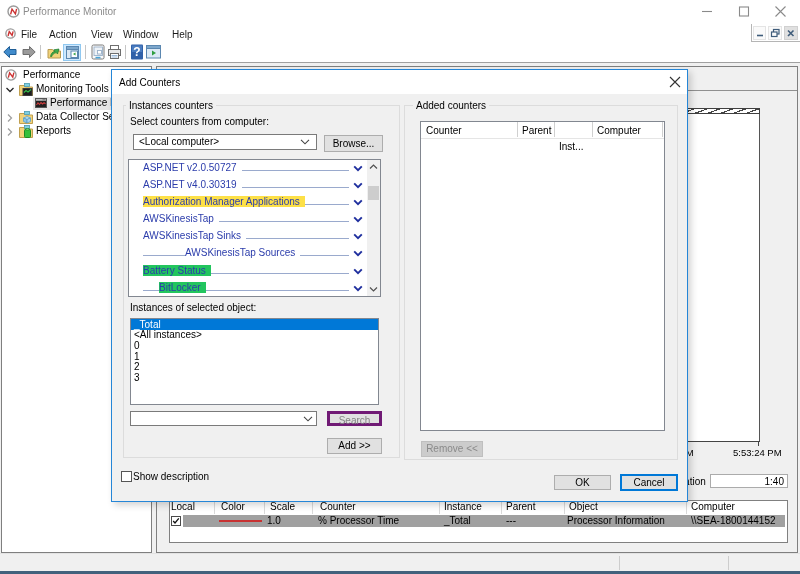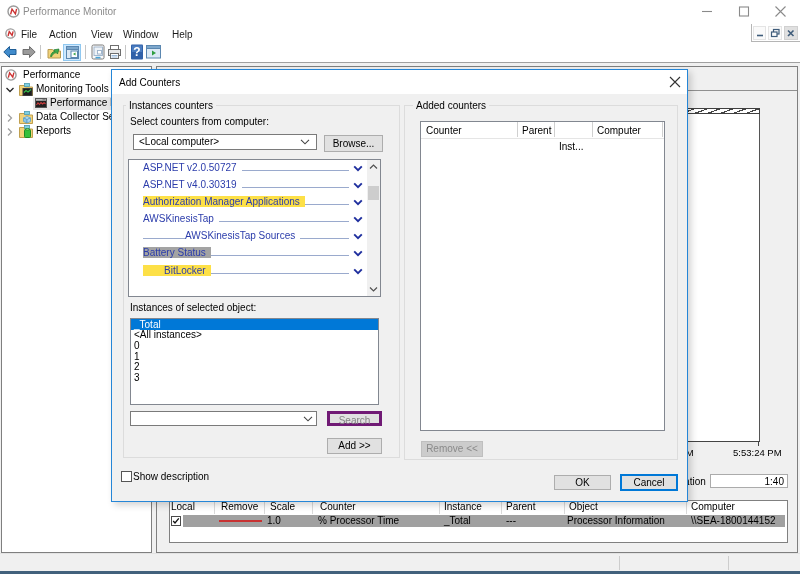--- a/index.html
+++ b/index.html
@@ -157,21 +157,21 @@
   <div class="lbl" style="left:645px;top:446px;font-size:9.5px;">5:53:04 PM</div>
   <div class="lbl" style="left:733px;top:446px;font-size:9.5px;">5:53:24 PM</div>
 
   <div class="lbl" style="left:668px;top:475px;">Duration</div>
   <div class="abs" style="left:710px;top:474px;width:78px;height:14px;background:#ffffff;border:1px solid #ababab;"></div>
   <div class="lbl" style="left:710px;top:475px;width:74px;text-align:right;">1:40</div>
 
   <div class="abs" style="left:169px;top:500px;width:619px;height:43px;background:#ffffff;border:1px solid #808080;"></div>
   <div class="abs" style="left:170px;top:500px;width:617px;height:13px;font-size:10px;line-height:12px;">
     <span class="lbl" style="left:1px;top:0;">Local</span>
-    <span class="lbl" style="left:51px;top:0;">Remove</span>
+    <span class="lbl" style="left:51px;top:0;">Color</span>
     <span class="lbl" style="left:100px;top:0;">Scale</span>
     <span class="lbl" style="left:150px;top:0;">Counter</span>
     <span class="lbl" style="left:274px;top:0;">Instance</span>
     <span class="lbl" style="left:336px;top:0;">Parent</span>
     <span class="lbl" style="left:399px;top:0;">Object</span>
     <span class="lbl" style="left:521px;top:0;">Computer</span>
   </div>
   <div class="abs" style="left:214px;top:501px;width:1px;height:13px;background:#dadada;"></div>
   <div class="abs" style="left:264px;top:501px;width:1px;height:13px;background:#dadada;"></div>
   <div class="abs" style="left:312px;top:501px;width:1px;height:13px;background:#dadada;"></div>
@@ -243,35 +243,42 @@
         </svg>
       </div>
     <div style="position:relative;height:17.2px;">
         <span style="position:absolute;left:14px;top:1.5px;color:#2b3cab;background:#fff;z-index:2;padding-right:5px;">AWSKinesisTap</span>
         <span style="position:absolute;left:14px;right:17px;top:9.5px;border-top:1px solid #9aaacd;"></span>
         <svg style="position:absolute;right:3px;top:4.5px;" width="10" height="8" viewBox="0 0 10 8">
           <path d="M1.2 1.4 L5 5.2 L8.8 1.4" fill="none" stroke="#1f2f9e" stroke-width="1.9"></path>
         </svg>
       </div>
     <div style="position:relative;height:17.2px;">
+        <span style="position:absolute;left:14px;top:1.5px;color:#2b3cab;background:#fff;z-index:2;padding-right:5px;">AWSKinesisTap Sinks</span>
+        <span style="position:absolute;left:14px;right:17px;top:9.5px;border-top:1px solid #9aaacd;"></span>
+        <svg style="position:absolute;right:3px;top:4.5px;" width="10" height="8" viewBox="0 0 10 8">
+          <path d="M1.2 1.4 L5 5.2 L8.8 1.4" fill="none" stroke="#1f2f9e" stroke-width="1.9"></path>
+        </svg>
+      </div>
+    <div style="position:relative;height:17.2px;">
         <span style="position:absolute;left:14px;top:1.5px;color:#2b3cab;background:#fff;z-index:2;padding-right:5px;margin-left:42px;">AWSKinesisTap Sources</span>
         <span style="position:absolute;left:14px;right:17px;top:9.5px;border-top:1px solid #9aaacd;"></span>
         <svg style="position:absolute;right:3px;top:4.5px;" width="10" height="8" viewBox="0 0 10 8">
           <path d="M1.2 1.4 L5 5.2 L8.8 1.4" fill="none" stroke="#1f2f9e" stroke-width="1.9"></path>
         </svg>
       </div>
     <div style="position:relative;height:17.2px;">
-        <span style="position:absolute;left:14px;top:1.5px;color:#2b3cab;background:#a3a3a3;z-index:2;padding-right:5px;">Battery Status</span>
-        <span style="position:absolute;left:14px;right:17px;top:9.5px;border-top:1px solid #9aaacd;"></span>
-        <svg style="position:absolute;right:3px;top:4.5px;" width="10" height="8" viewBox="0 0 10 8">
-          <path d="M1.2 1.4 L5 5.2 L8.8 1.4" fill="none" stroke="#1f2f9e" stroke-width="1.9"></path>
-        </svg>
-      </div>
-    <div style="position:relative;height:17.2px;">
-        <span style="position:absolute;left:14px;top:1.5px;color:#2b3cab;background:#fde047;z-index:2;padding-right:5px;padding-left:21px;">BitLocker</span>
+        <span style="position:absolute;left:14px;top:1.5px;color:#2b3cab;background:#22c55e;z-index:2;padding-right:5px;">Battery Status</span>
+        <span style="position:absolute;left:14px;right:17px;top:9.5px;border-top:1px solid #9aaacd;"></span>
+        <svg style="position:absolute;right:3px;top:4.5px;" width="10" height="8" viewBox="0 0 10 8">
+          <path d="M1.2 1.4 L5 5.2 L8.8 1.4" fill="none" stroke="#1f2f9e" stroke-width="1.9"></path>
+        </svg>
+      </div>
+    <div style="position:relative;height:17.2px;">
+        <span style="position:absolute;left:30px;top:1.5px;color:#2b3cab;background:#22c55e;z-index:2;padding-right:5px;">BitLocker</span>
         <span style="position:absolute;left:14px;right:17px;top:9.5px;border-top:1px solid #9aaacd;"></span>
         <svg style="position:absolute;right:3px;top:4.5px;" width="10" height="8" viewBox="0 0 10 8">
           <path d="M1.2 1.4 L5 5.2 L8.8 1.4" fill="none" stroke="#1f2f9e" stroke-width="1.9"></path>
         </svg>
       </div>
   </div>
 
   <div class="abs" style="left:367px;top:160px;width:13px;height:136px;background:#f0f0f0;"></div>
   <svg class="abs" style="left:367px;top:162px;" width="13" height="10" viewBox="0 0 13 10">
       <path d="M3 6.5 L6.5 3 L10 6.5" fill="none" stroke="#505050" stroke-width="1.2"></path>

